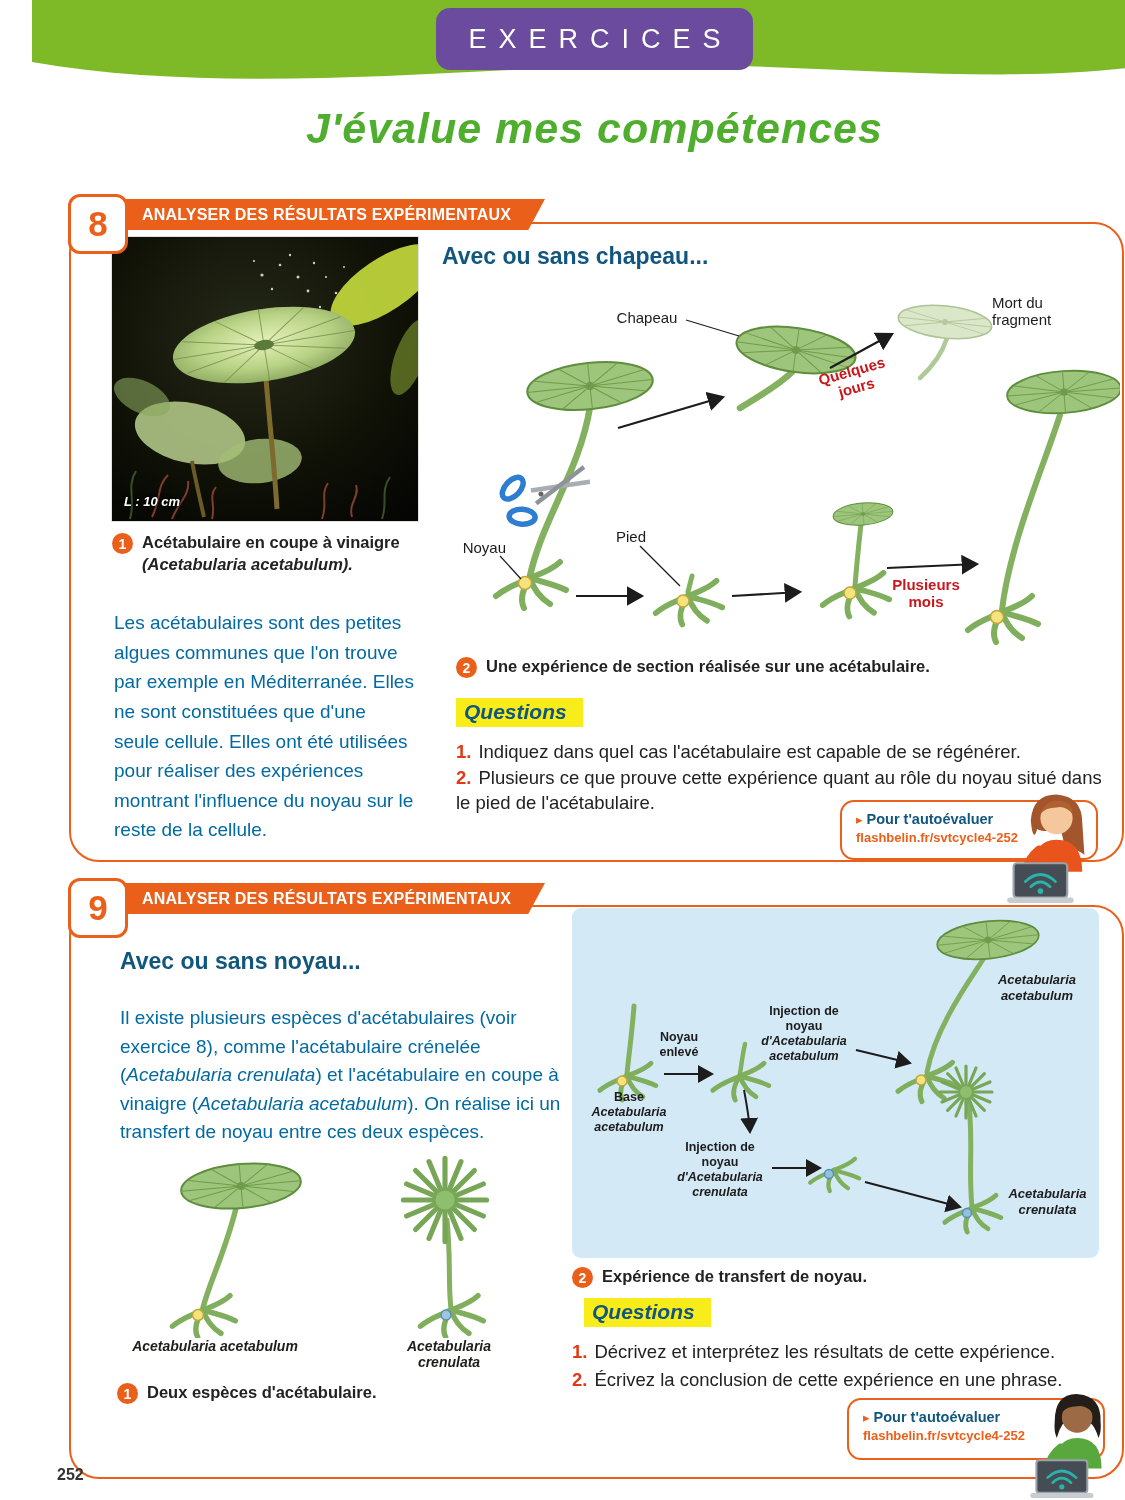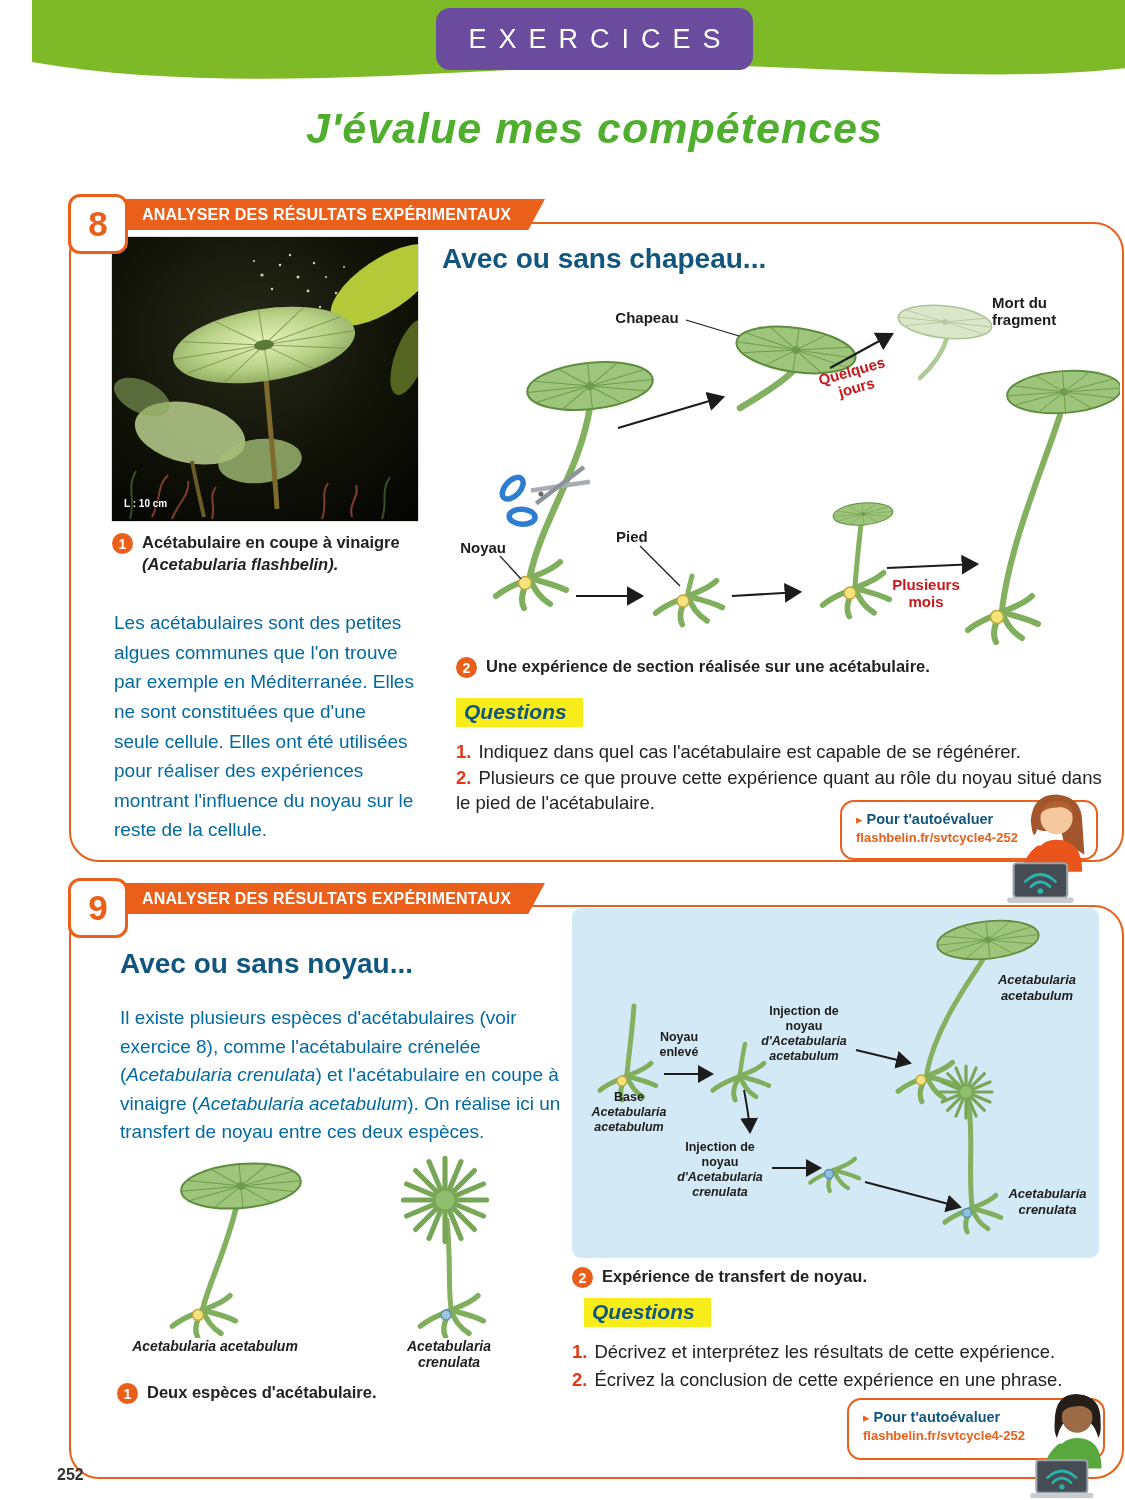--- a/index.html
+++ b/index.html
@@ -17,44 +17,44 @@
 
   
   .ex-box{position:absolute;border:2.5px solid #ea5f1a;border-radius:30px;background:#fff;}
   .ex-badge{position:absolute;width:54px;height:54px;background:#fff;border:3px solid #ea5f1a;
       border-radius:12px;color:#ea5f1a;font-size:35px;font-weight:bold;display:flex;
       align-items:center;justify-content:center;z-index:3;}
   .ex-banner{position:absolute;height:31px;background:#ea5f1a;color:#fff;font-weight:bold;
       font-size:16px;line-height:31px;padding:0 28px 0 16px;letter-spacing:.2px;z-index:2;
       clip-path:polygon(0 0,100% 0,96% 100%,0 100%);}
 
-  .sec-heading{position:absolute;font-size:28px;font-weight:bold;color:#11567e;}
+  .sec-heading{position:absolute;font-size:23px;font-weight:bold;color:#11567e;}
   .body-text{position:absolute;font-size:19px;line-height:1.56;color:#0369a1;}
   .body-text em{font-style:italic;}
 
   
   .caption-row{position:absolute;display:flex;gap:9px;align-items:flex-start;}
   .numdot{width:21px;height:21px;border-radius:50%;background:#ea5f1a;color:#fff;font-weight:bold;
       font-size:14px;display:flex;align-items:center;justify-content:center;flex:0 0 21px;margin-top:1px;}
   .caption-text{font-weight:bold;font-size:16.5px;color:#222;line-height:1.32;}
   .caption-text .sp{font-style:italic;}
 
   
   .q-heading{position:absolute;display:inline-block;background:#f8ec1b;color:#11567e;
       font-weight:bold;font-style:italic;font-size:21px;padding:2px 16px 3px 8px;}
   .qrow{position:absolute;font-size:18.5px;color:#222;line-height:1.35;}
   .qnum{color:#e23a17;font-weight:bold;margin-right:7px;}
 
   
   .photo{position:absolute;background:#000;outline:1px solid #e0e0e0;}
-  .scale-label{position:absolute;left:12px;bottom:12px;color:#fff;font-size:10px;font-weight:bold;
-      text-shadow:0 0 5px #000,0 0 3px #000;}
-
-  
-  .dlabel{position:absolute;font-size:15px;color:#1c1c1c;line-height:1.15;font-weight:bold;}
+  .scale-label{position:absolute;left:12px;bottom:12px;color:#fff;font-size:13px;font-weight:bold;
+      text-shadow:0 0 5px #000,0 0 3px #000;font-style:italic;}
+
+  
+  .dlabel{position:absolute;font-size:15px;color:#1c1c1c;line-height:1.15;}
   .dlabel.red{color:#c9171c;font-weight:bold;text-align:center;}
   .plabel{position:absolute;font-size:12.5px;font-weight:bold;color:#1c1c1c;line-height:1.2;text-align:center;}
   .plabel .it{font-style:italic;}
   .species{position:absolute;font-size:14px;font-weight:bold;font-style:italic;text-align:center;color:#1d1d1b;}
 
   .panel{position:absolute;background:#d4e9f6;border-radius:9px;}
 
   
   .autoeval{position:absolute;border:2px solid #ea5f1a;border-radius:14px;background:#fff;
       padding:9px 0 0 14px;box-sizing:border-box;z-index:2;}
@@ -186,21 +186,21 @@
         <circle cx="224" cy="56" r="1.3"></circle>
           <circle cx="208" cy="70" r="1.2"></circle>
           <circle cx="232" cy="30" r="1"></circle>
       </g>
     </svg>
     <div class="scale-label">L : 10 cm</div>
   </div>
 
   <div class="caption-row" style="left:80px;top:532px;width:310px;">
     <div class="numdot">1</div>
-    <div class="caption-text"><span>Acétabulaire en coupe à vinaigre </span><span class="sp">(Acetabularia flashbelin).</span></div>
+    <div class="caption-text"><span>Acétabulaire en coupe à vinaigre </span><span class="sp">(Acetabularia acetabulum).</span></div>
   </div>
 
   <div class="body-text" style="left:82px;top:608px;width:302px;">Les acétabulaires sont des petites algues communes que l'on trouve par exemple en Méditerranée. Elles ne sont constituées que d'une seule cellule. Elles ont été utilisées pour réaliser des expériences montrant l'influence du noyau sur le reste de la cellule.</div>
 
   <div class="sec-heading" style="left:410px;top:243px;">Avec ou sans chapeau...</div>
 
   <div class="abs" style="left:408px;top:280px;width:680px;height:375px;">
     <svg width="680" height="375" viewBox="0 0 680 375">
 
       <g>

